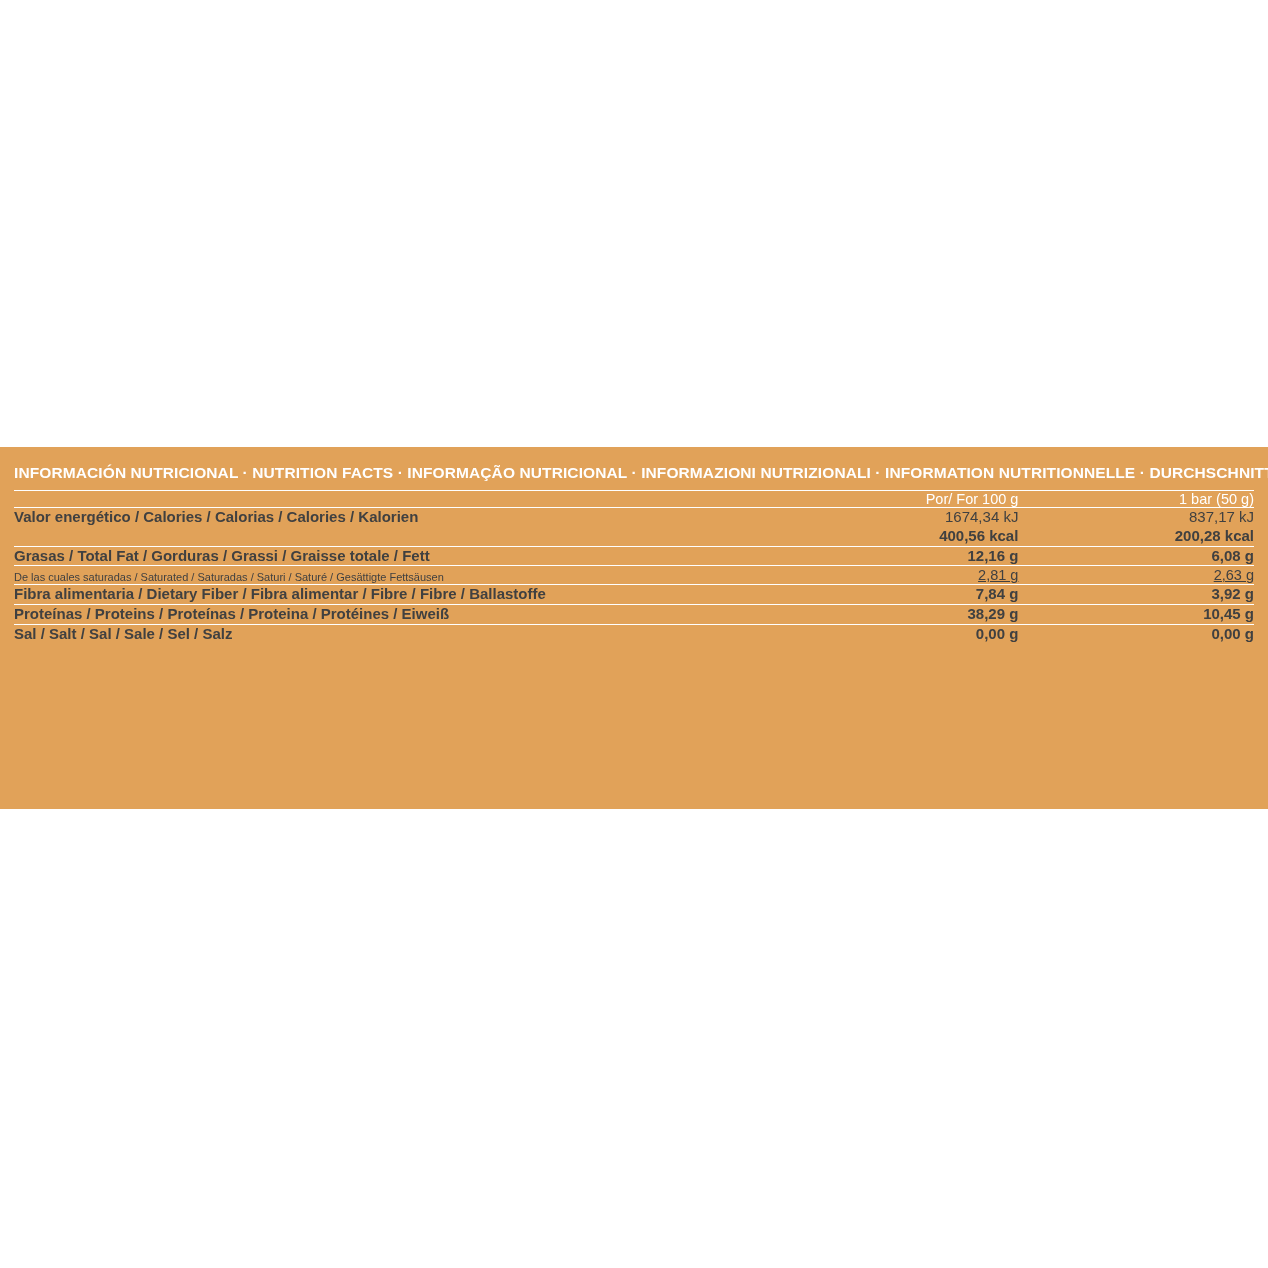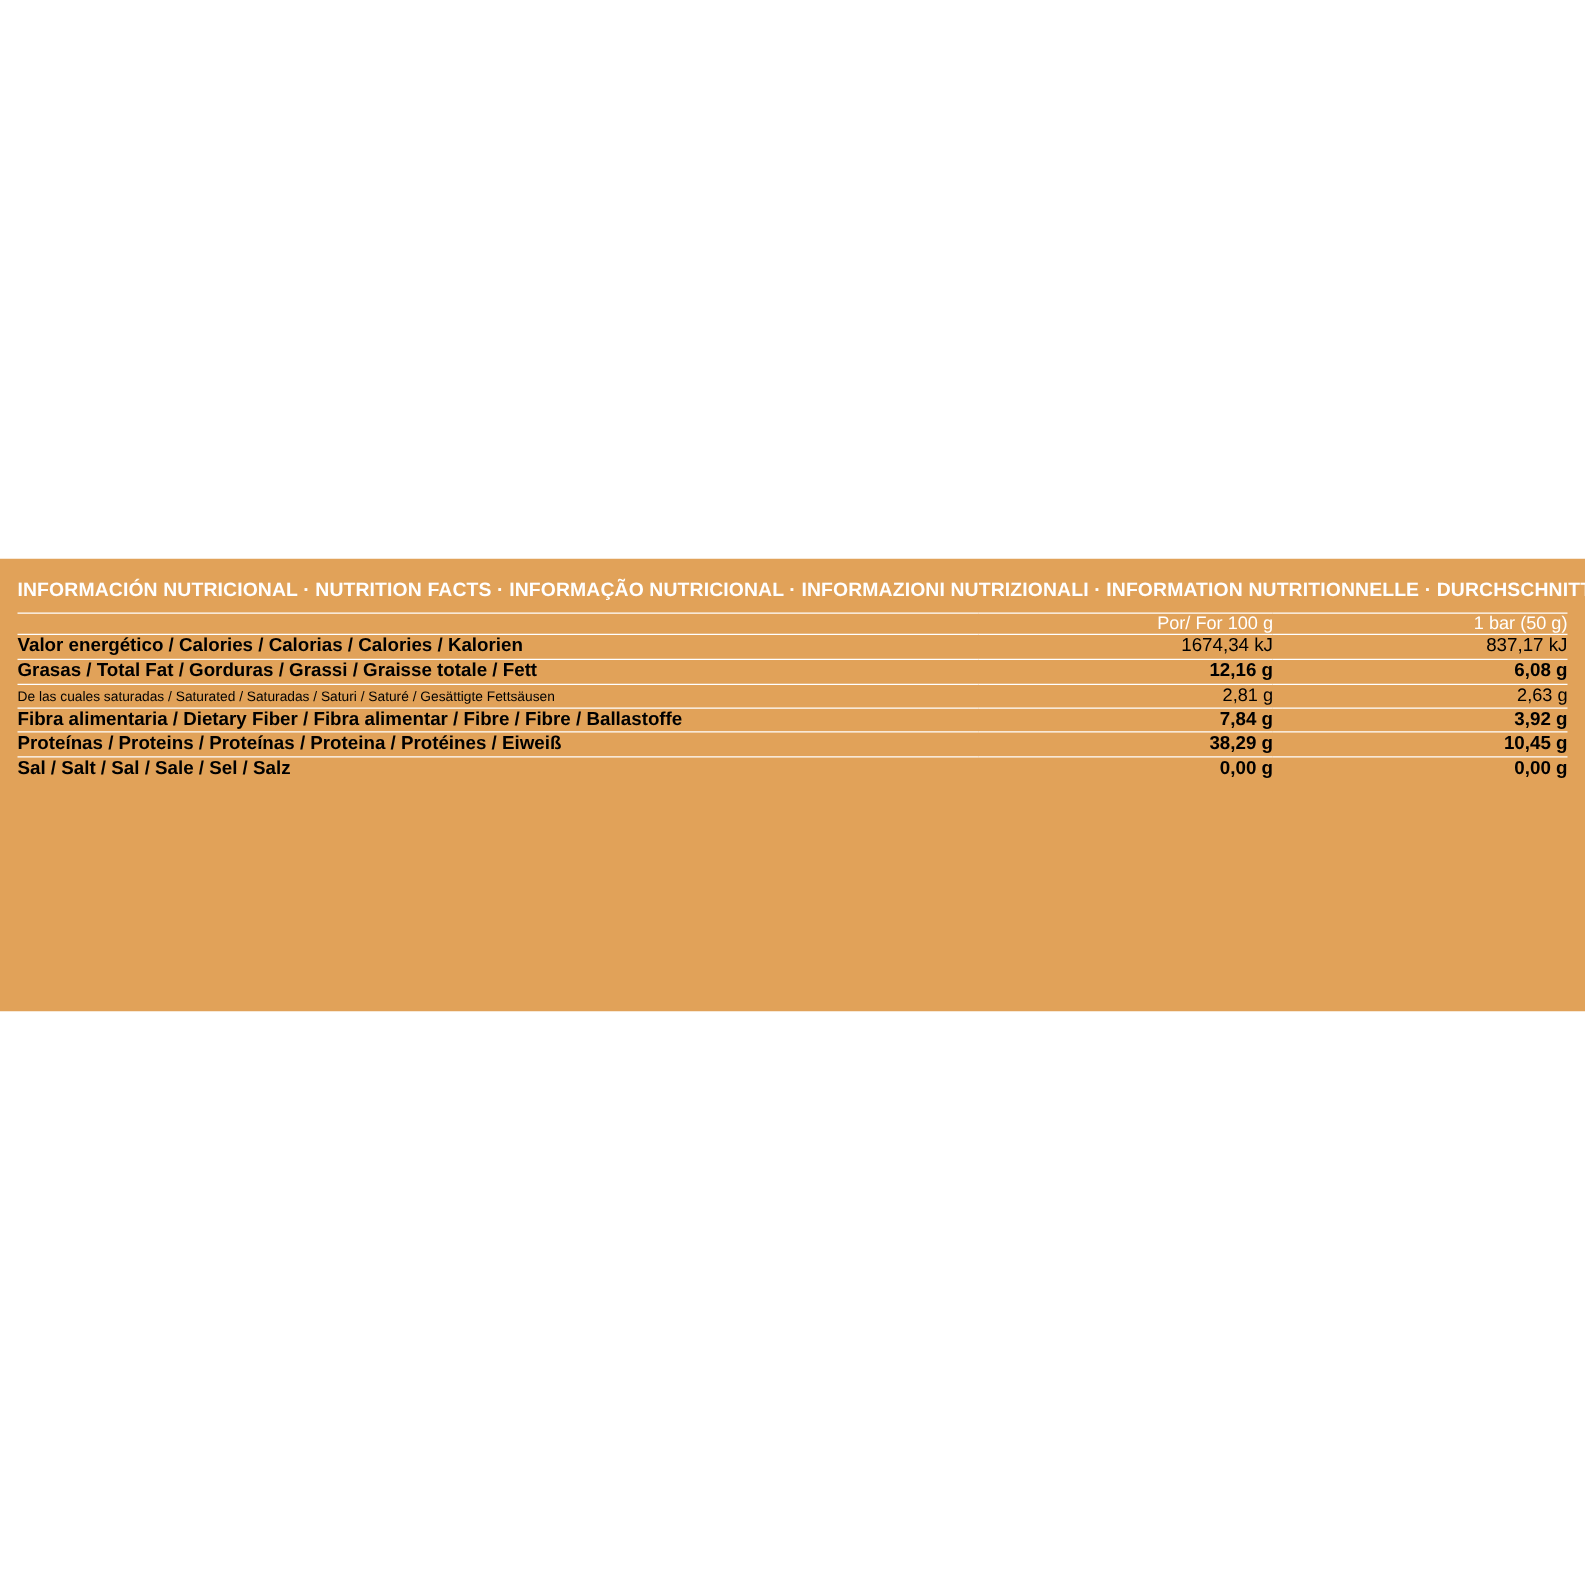--- a/index.html
+++ b/index.html
@@ -67,21 +67,21 @@
     text-align: right;
     font-weight: normal;
     margin-top: 44px;
   }
   .hdr-row td.empty { border-top: 1.5px solid #ffffff; }
 
   .row td {
     border-top: 1.5px solid #ffffff;
     padding-top: 5px;
     padding-bottom: 5px;
-    color: #000000;
+    color: #404040;
   }
 
   .row.nb td { border-top: none; padding-top: 0; }
 
   .lbl {
     font-size: 15px;
     font-weight: bold;
     white-space: nowrap;
     line-height: 1.25;
   }
@@ -92,20 +92,21 @@
   .val {
     font-size: 15px;
     font-weight: bold;
     text-align: right;
     white-space: nowrap;
     line-height: 1.25;
   }
   .val.sub {
     font-weight: normal;
     font-size: 14.5px;
+    text-decoration: underline;
   }
   .val.light {
     font-weight: normal;
     margin-top: 36px;
   }
 </style>
 </head>
 <body>
 
 <div id="nutrition-panel">
@@ -123,20 +124,25 @@
         <tr class="hdr-row">
           <td class="empty"></td>
           <td>Por/ For 100 g</td>
           <td>1 bar (50 g)</td>
         </tr>
 
         <tr class="row">
           <td class="lbl">Valor energético / Calories / Calorias / Calories / Kalorien</td>
           <td class="val light">1674,34 kJ</td>
           <td class="val light">837,17 kJ</td>
+        </tr>
+        <tr class="row nb">
+          <td class="lbl"></td>
+          <td class="val">400,56 kcal</td>
+          <td class="val">200,28 kcal</td>
         </tr>
 
         <tr class="row">
           <td class="lbl">Grasas / Total Fat / Gorduras / Grassi / Graisse totale / Fett</td>
           <td class="val">12,16 g</td>
           <td class="val">6,08 g</td>
         </tr>
 
         <tr class="row">
           <td class="lbl sub">De las cuales saturadas / Saturated / Saturadas / Saturi / Saturé / Gesättigte Fettsäusen</td>

